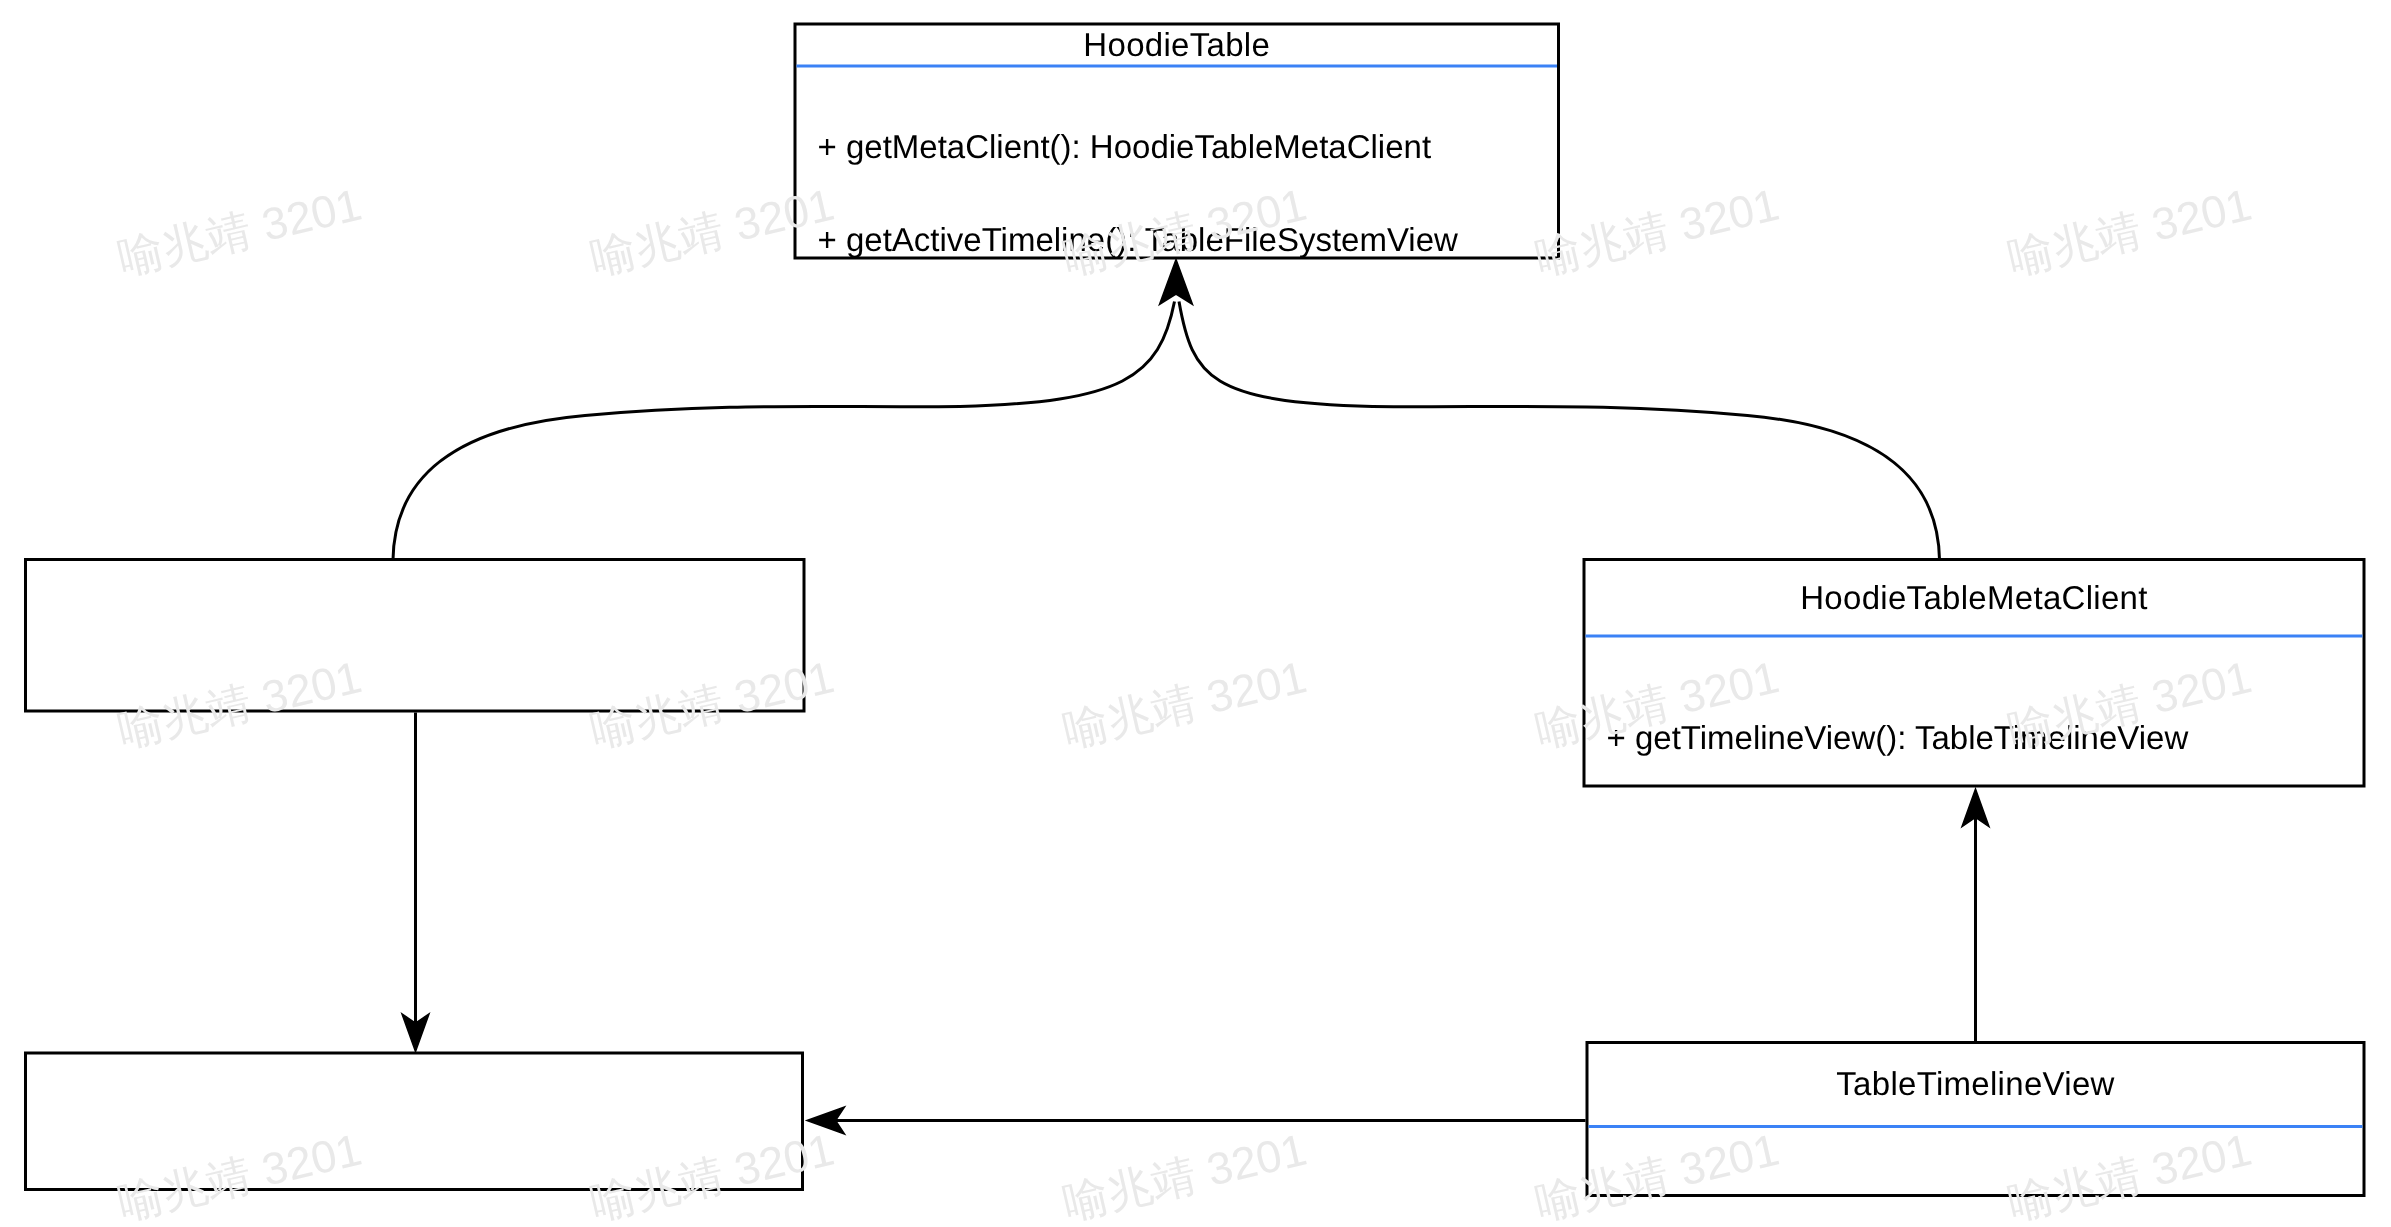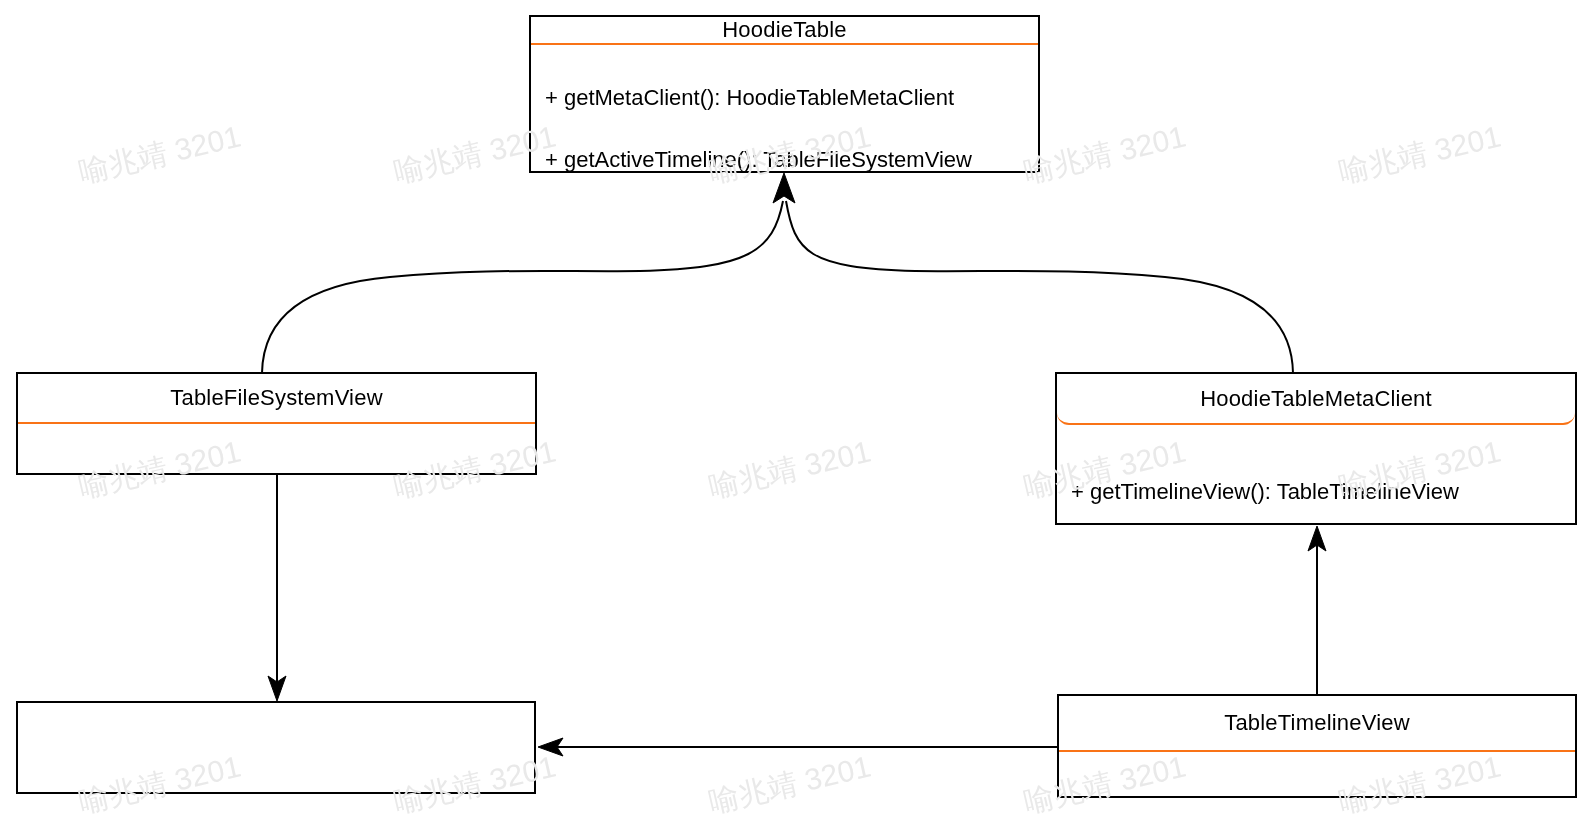--- a/index.html
+++ b/index.html
@@ -22,21 +22,21 @@
     position: absolute;
     box-sizing: border-box;
     border: 2px solid #000000;
     background: #ffffff;
     z-index: 1;
     display: flex;
     flex-direction: column;
   }
   .uml-title {
     box-sizing: border-box;
-    border-bottom: 2px solid #f97316;
+    border-bottom: 2px solid #3b82f6;
     display: flex;
     align-items: center;
     justify-content: center;
     font-size: 22px;
     letter-spacing: 0.2px;
     white-space: nowrap;
   }
   .uml-body {
     flex: 1;
     display: flex;
@@ -51,21 +51,21 @@
     margin-top: 36px;
   }
 
   #box-hoodie-table            { left: 529px;  top: 15px;  width: 511px; height: 158px; }
   #box-hoodie-table .uml-title { height: 52px; }
 
   #box-table-file-system-view            { left: 16px; top: 372px; width: 521px; height: 103px; }
   #box-table-file-system-view .uml-title { height: 50px; }
 
   #box-hoodie-table-meta-client            { left: 1055px; top: 372px; width: 522px; height: 153px; }
-  #box-hoodie-table-meta-client .uml-title { height: 51px; border-radius: 12px; }
+  #box-hoodie-table-meta-client .uml-title { height: 51px; }
 
   #box-embedded-timeline-service            { left: 16px; top: 701px; width: 520px; height: 93px; }
   #box-embedded-timeline-service .uml-title { height: 51px; }
 
   #box-table-timeline-view            { left: 1057px; top: 694px; width: 520px; height: 104px; }
   #box-table-timeline-view .uml-title { height: 56px; }
 
   
   #edges {
     position: absolute;
@@ -110,21 +110,20 @@
 
   <div class="uml-class" id="box-hoodie-table">
     <div class="uml-title">HoodieTable</div>
     <div class="uml-body">
       <div class="uml-method">+ getMetaClient(): HoodieTableMetaClient</div>
       <div class="uml-method">+ getActiveTimeline(): TableFileSystemView</div>
     </div>
   </div>
 
   <div class="uml-class" id="box-table-file-system-view">
-    <div class="uml-title">TableFileSystemView</div>
     <div class="uml-body"></div>
   </div>
 
   <div class="uml-class" id="box-hoodie-table-meta-client">
     <div class="uml-title">HoodieTableMetaClient</div>
     <div class="uml-body">
       <div class="uml-method">+ getTimelineView(): TableTimelineView</div>
     </div>
   </div>
 

